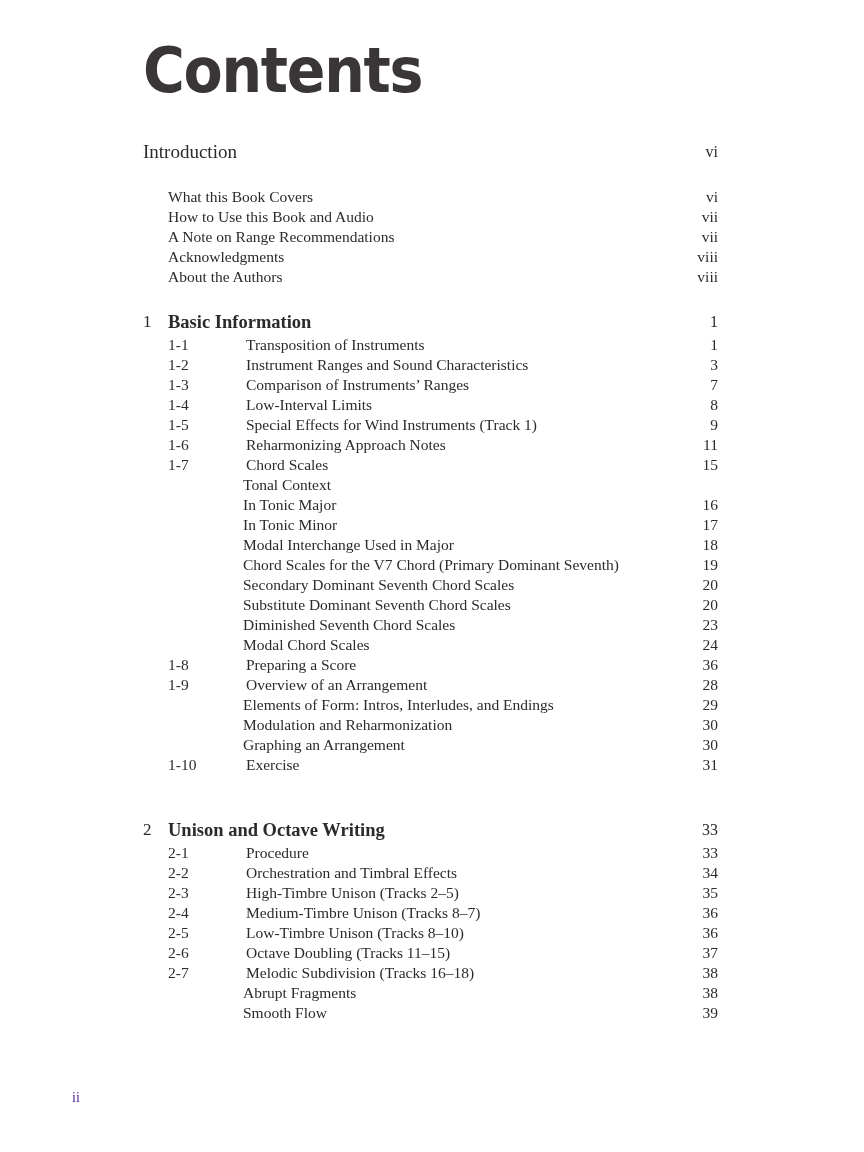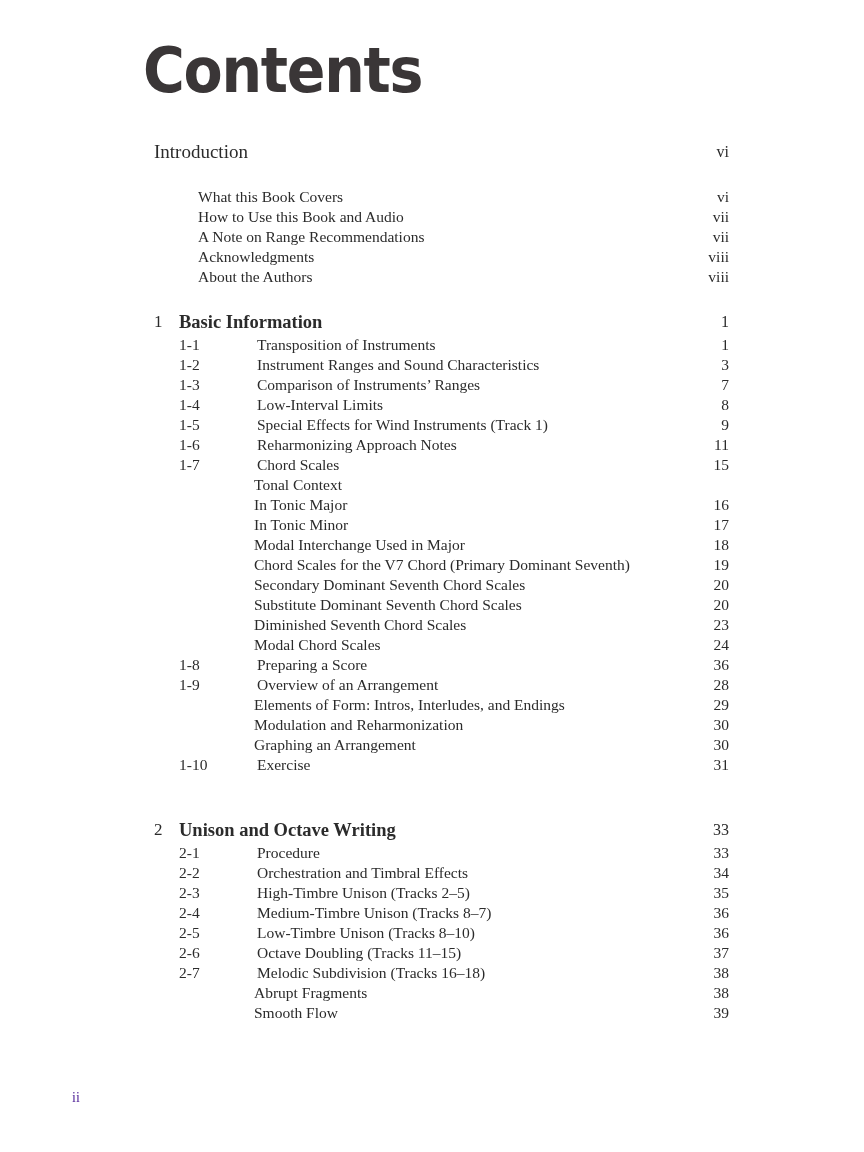--- a/index.html
+++ b/index.html
@@ -30,21 +30,21 @@
     color: #3a3637;
     letter-spacing: -1.4px;
     transform: scaleX(0.92);
     transform-origin: left top;
     white-space: nowrap;
   }
 
   
   .toc {
     position: absolute;
-    left: 11px;
+    left: 0;
     top: 138px;
     width: 836px;
   }
 
   .row {
     position: relative;
     display: block;
     height: 20px;
     line-height: 20px;
     white-space: nowrap;
@@ -68,21 +68,21 @@
 
   
   .row.front-head { height: 27px; line-height: 27px; }
   .row.front-head .label {
     left: 143px;
     font-size: 19px;
   }
   .row.front-head .page-no { font-size: 16px; }
 
   
-  .row.front-item .label { left: 168px; margin-left: 19px; }
+  .row.front-item .label { left: 168px; }
   .row.front-item .page-no { font-size: 15.5px; }
 
   
   .row.chapter { height: 26px; line-height: 26px; }
   .row.chapter .num {
     left: 143px;
     font-size: 17px;
     font-weight: normal;
   }
   .row.chapter .label {

